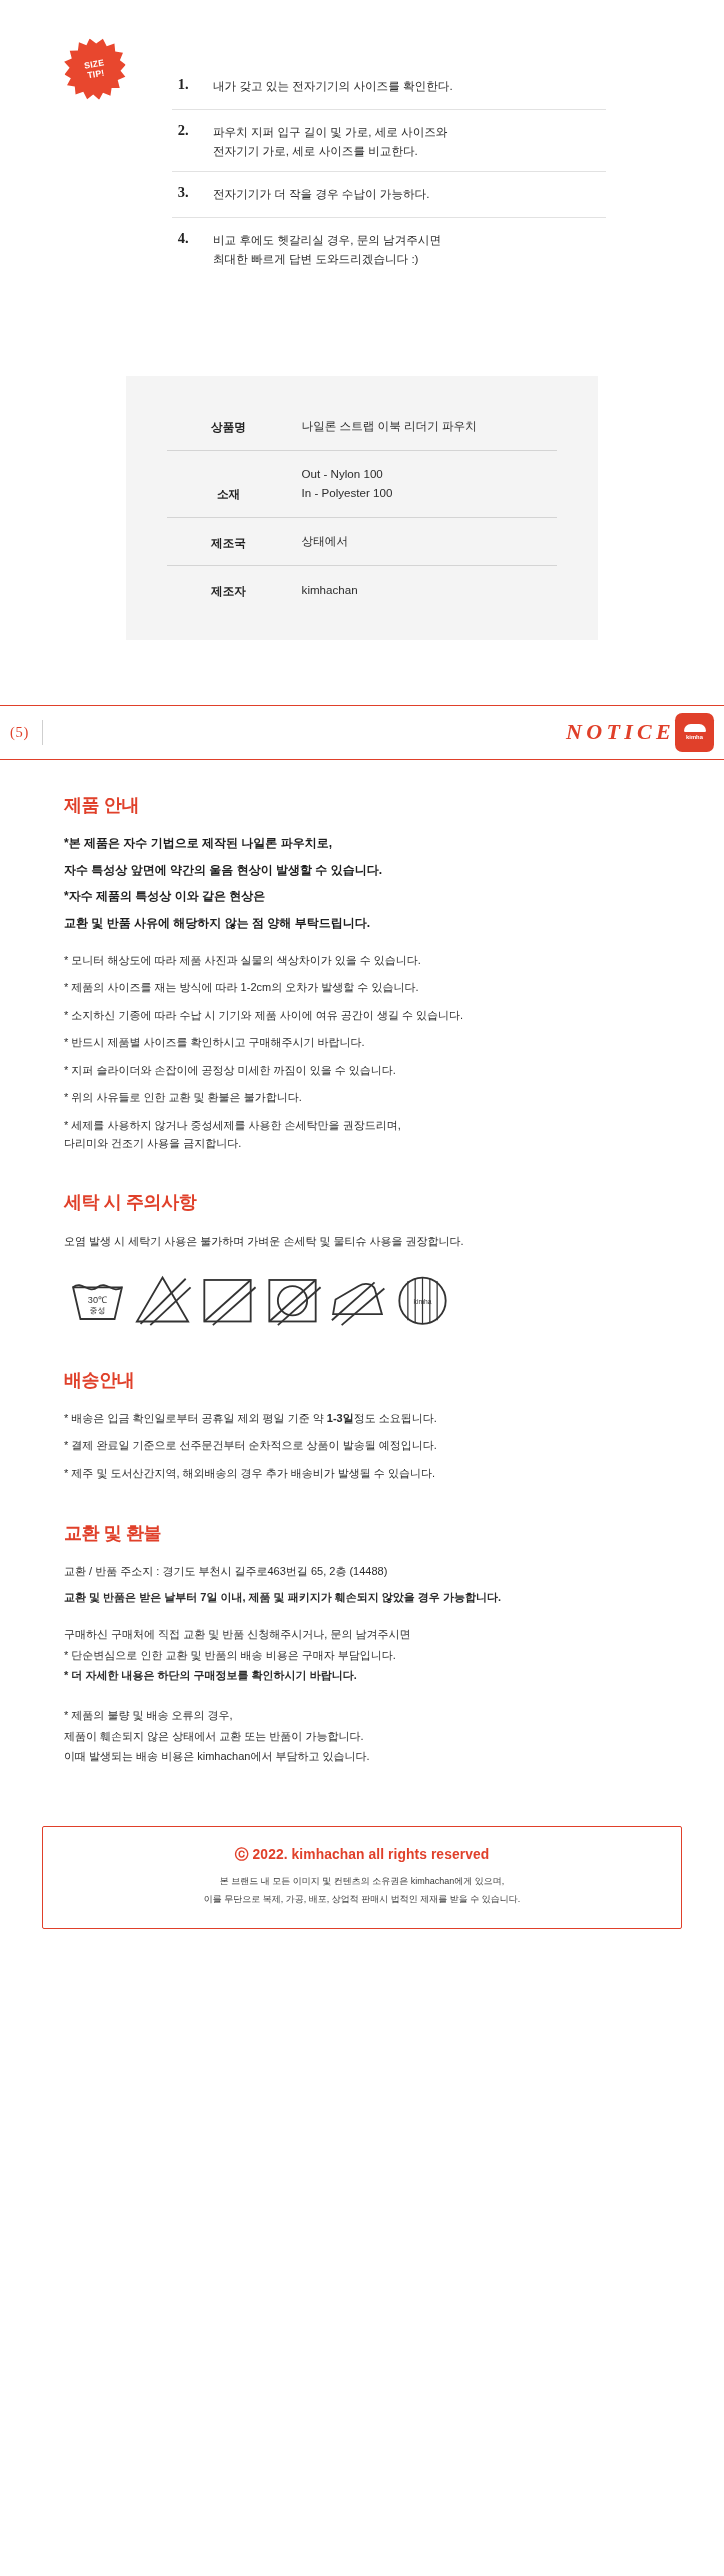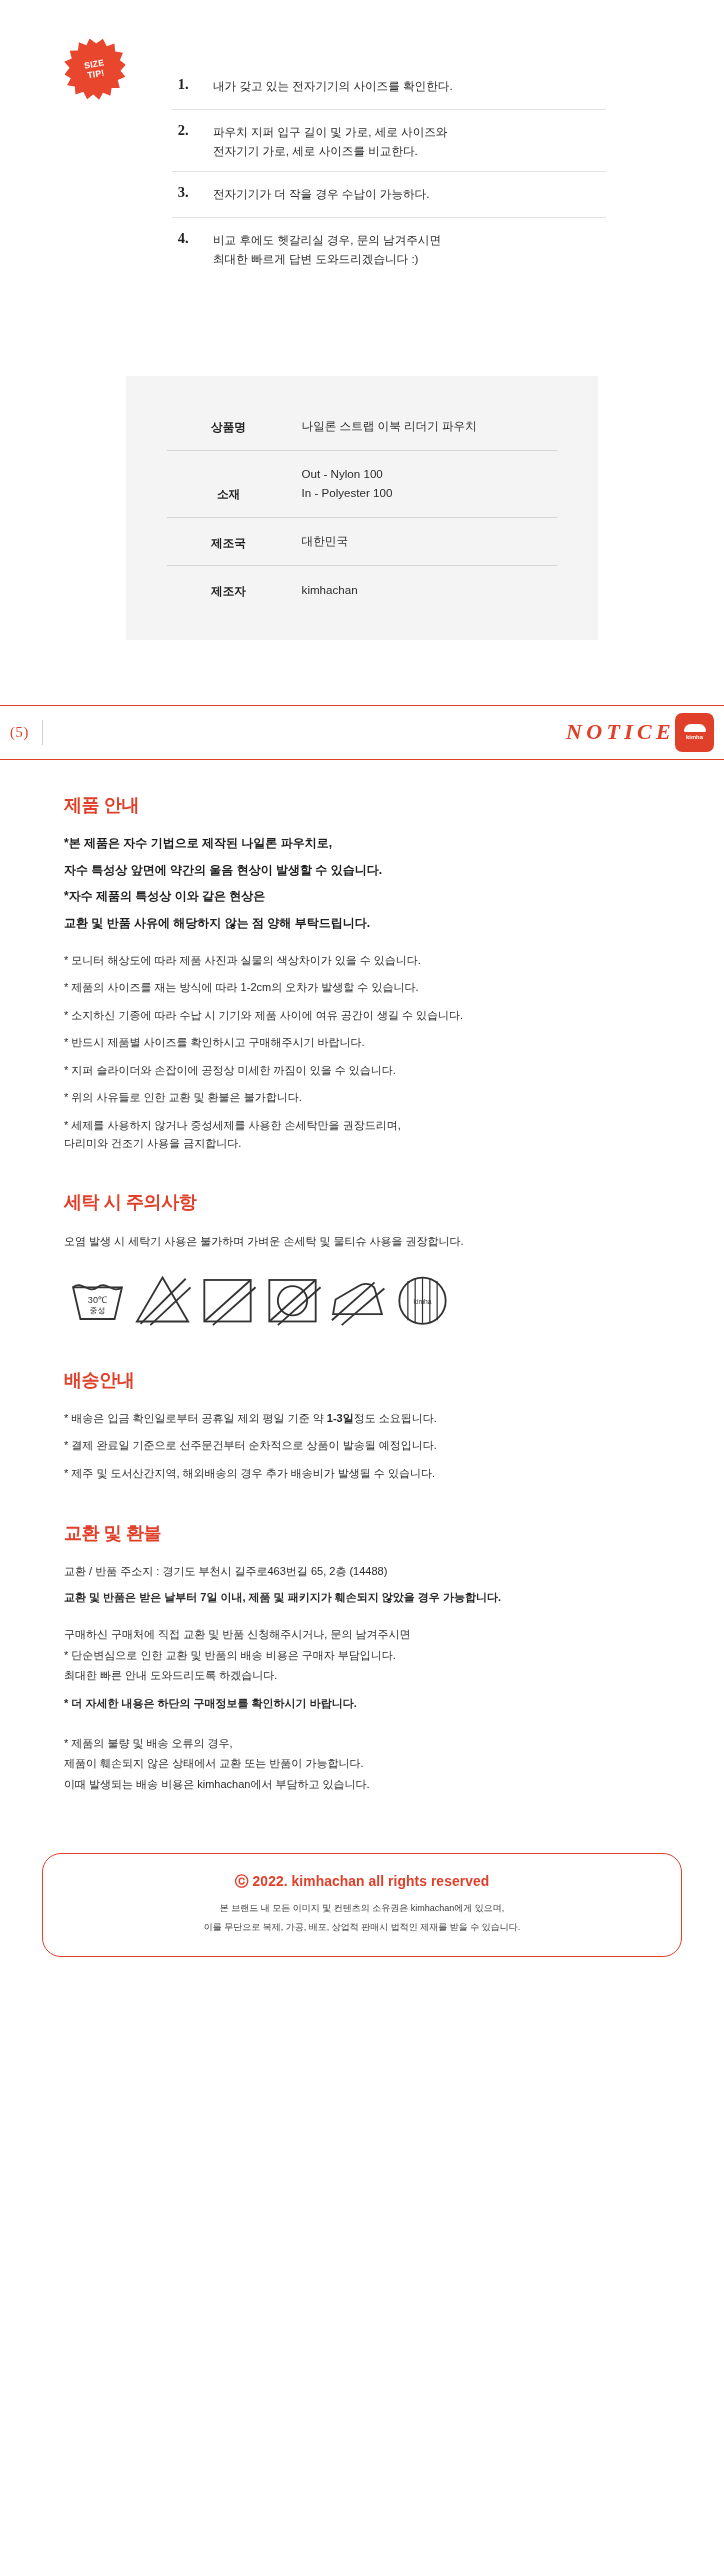--- a/index.html
+++ b/index.html
@@ -216,21 +216,21 @@
     padding-left: 2.9px;
   }
   .care-item { width: 61px; height: 61px; }
 
   
   .footer-wrap {
     padding: 22px 42px 43px 42px;
   }
   .footer-box {
     border: 1.4px solid #e0402a;
-    border-radius: 19px;
+    border-radius: 2px;
     padding: 19px 14.5px 17.4px 14.5px;
     text-align: center;
   }
   .footer-main {
     color: #e0402a;
     font-size: 13.8px;
     font-weight: bold;
     margin-bottom: 10px;
     letter-spacing: 0.1px;
   }
@@ -282,21 +282,21 @@
         <div class="spec-key">상품명</div>
         <div class="spec-val">나일론 스트랩 이북 리더기 파우치</div>
       </div>
       <div class="spec-row">
         <div class="spec-key">소재</div>
         <div class="spec-val">Out - Nylon 100
 In - Polyester 100</div>
       </div>
       <div class="spec-row">
         <div class="spec-key">제조국</div>
-        <div class="spec-val">대한민국</div>
+        <div class="spec-val">상태에서</div>
       </div>
       <div class="spec-row">
         <div class="spec-key">제조자</div>
         <div class="spec-val">kimhachan</div>
       </div>
     </div>
   </section>
 
   <div class="notice-header">
     <div class="nh-left">(5)</div>
@@ -390,21 +390,20 @@
     </section>
 
     <section class="sec-block">
       <h2 class="sec-title">교환 및 환불</h2>
       <p class="plain-line" style="margin-bottom:7.2px">교환 / 반품 주소지 : 경기도 부천시 길주로463번길 65, 2층 (14488)</p>
       <p class="plain-line" style="font-weight:bold;margin-bottom:20px">교환 및 반품은 받은 날부터 7일 이내, 제품 및 패키지가 훼손되지 않았을 경우 가능합니다.</p>
 
       <div class="note-lines">
         <p style="margin-bottom:2.9px">   구매하신 구매처에 직접 교환 및 반품 신청해주시거나, 문의 남겨주시면</p>
         <p style="margin-bottom:2.9px">* 단순변심으로 인한 교환 및 반품의 배송 비용은 구매자 부담입니다.</p>
-        <p style="margin-bottom:10px">   최대한 빠른 안내 도와드리도록 하겠습니다.</p>
         <p style="font-weight:bold;margin-bottom:22px">* 더 자세한 내용은 하단의 구매정보를 확인하시기 바랍니다.</p>
       </div>
 
       <div class="note-lines">
         <p style="margin-bottom:2.9px">* 제품의 불량 및 배송 오류의 경우,</p>
         <p style="margin-bottom:2.9px">   제품이 훼손되지 않은 상태에서 교환 또는 반품이 가능합니다.</p>
         <p>   이때 발생되는 배송 비용은 kimhachan에서 부담하고 있습니다.</p>
       </div>
     </section>
   </div>

